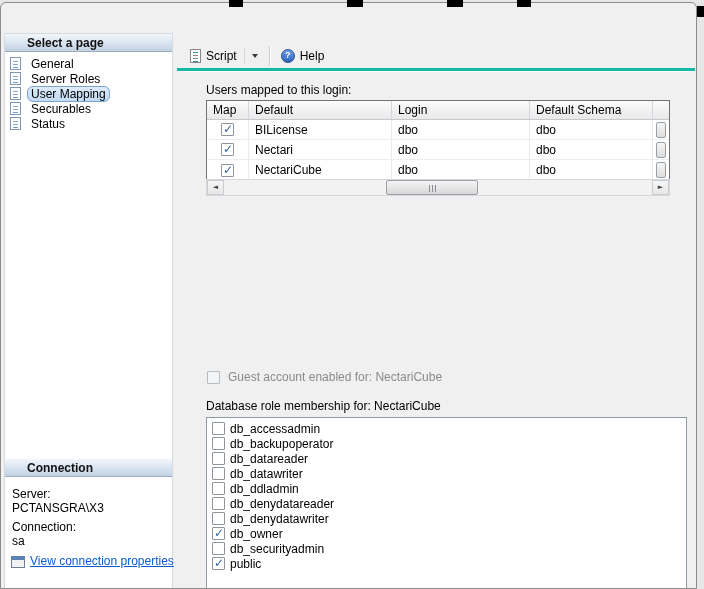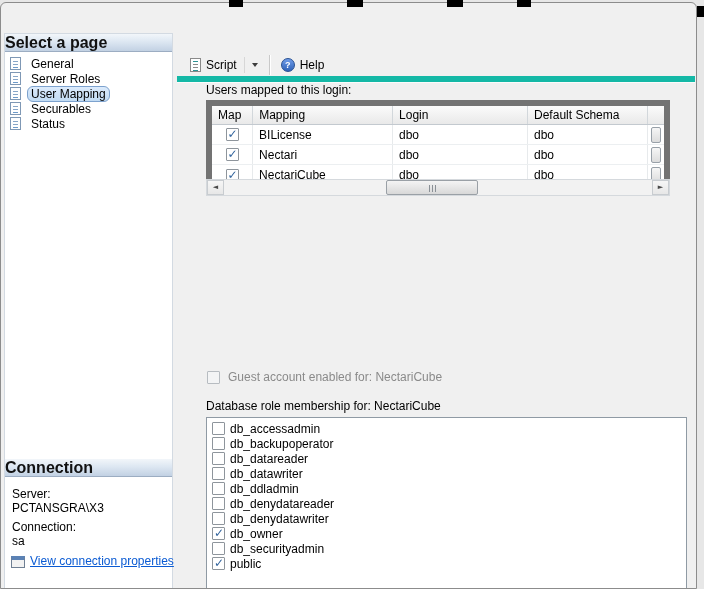--- a/index.html
+++ b/index.html
@@ -25,54 +25,54 @@
   .win-btn:first-child { border-radius:3px 0 0 3px; }
   .win-btn:last-child { border-radius:0 3px 3px 0; }
   .g-min { width:8px; height:3px; background:#222; margin-top:6px; }
   .g-max { width:9px; height:8px; border:1px solid #222; border-top-width:3px; }
   .g-close { font-size:13px; font-weight:bold; color:#222; line-height:11px; font-family:"DejaVu Sans",sans-serif; }
 
   
   .left-panel { position:absolute; left:3px; top:30px; width:169px; height:559px; background:#fff;
                 border:1px solid #d3dae2; border-bottom:none; }
   .panel-header { height:18px; background:linear-gradient(#f2f6fa,#dde7f2 45%,#c2d1e3);
-                  border-bottom:1px solid #9cadc2; font-weight:bold; font-size:16px;
-                  display:flex; align-items:center; padding-left:0; color:#111; }
+                  border-bottom:1px solid #9cadc2; font-weight:bold; font-size:12px;
+                  display:flex; align-items:center; padding-left:22px; color:#111; }
   .page-list { padding-top:4px; }
   .page-item { height:15px; display:flex; align-items:center; padding-left:5px; gap:6px; cursor:default; }
   .page-icon { width:11px; height:13px; background:#fff; border:1px solid #7f98b5; position:relative; flex:0 0 auto; }
   .page-icon::after { content:""; position:absolute; left:2px; top:3px; width:5px; height:1px; background:#88a6c8;
                       box-shadow:0 3px 0 #88a6c8, 0 6px 0 #6d9ac9; }
   .pl-label { padding:0 3px; border:1px solid transparent; white-space:nowrap; }
   .page-item.selected .pl-label { background:linear-gradient(#dcebfc,#c1dbf3); border:1px solid #7da2ce; border-radius:6px; }
 
   .conn-header { position:absolute; top:425px; left:0; right:0; }
   .conn-label, .conn-value { position:absolute; left:7px; white-space:nowrap; }
   .conn-link-row { position:absolute; left:6px; top:520px; display:flex; align-items:flex-end; gap:5px; cursor:pointer; }
   .props-icon { width:14px; height:12px; background:#f2f2f2; border:1px solid #6f7f93; border-top:4px solid #5b82b5; flex:0 0 auto; }
   .conn-link { color:#0b5bd3; text-decoration:underline; white-space:nowrap; }
 
   
-  .toolbar { position:absolute; left:176px; top:51px; width:518px; height:28px;
-             border-bottom:6px solid #14b8a6; box-shadow:0 1px 0 #fbfbfb; display:flex; align-items:center; padding-left:7px; }
+  .toolbar { position:absolute; left:176px; top:40px; width:518px; height:28px;
+             border-bottom:3px solid #14b8a6; box-shadow:0 1px 0 #fbfbfb; display:flex; align-items:center; padding-left:7px; }
   .tb-btn { height:22px; display:inline-flex; align-items:center; gap:5px; padding:0 6px; cursor:default; }
   .script-icon { width:11px; height:14px; background:#fff; border:1px solid #8a8a8a; position:relative; }
   .script-icon::after { content:""; position:absolute; left:2px; top:2px; width:5px; height:1px; background:#2e9394;
                         box-shadow:0 3px 0 #8a8a8a, 0 6px 0 #8a8a8a, 0 9px 0 #2e9394; }
   .tb-dd-sep { width:1px; height:16px; background:#d7d7d7; margin:0 2px; }
   .dd-arrow { width:0; height:0; border-left:3px solid transparent; border-right:3px solid transparent; border-top:4px solid #3c3c3c; }
   .tb-sep { width:1px; height:20px; background:#c9c9c9; box-shadow:1px 0 0 #ffffff; margin:0 5px; }
   .help-icon { width:14px; height:14px; border-radius:50%; background:linear-gradient(#6f9ce8,#2f62b8);
                border:1px solid #274f92; display:flex; align-items:center; justify-content:center; }
   .help-q { color:#fff; font-size:9px; font-weight:bold; line-height:9px; }
 
   .users-label { position:absolute; left:205px; top:80px; }
 
   
-  .grid { position:absolute; left:205px; top:97px; width:464px; border:6px solid #737373; background:#ef4444; }
+  .grid { position:absolute; left:205px; top:97px; width:464px; border:1px solid #737373; background:#ef4444; }
   .grid-header { display:flex; height:19px; background:linear-gradient(#fbfbfb,#e9e9e9); border-bottom:1px solid #c3c9cf; }
   .gh-cell { border-right:1px solid #d2d7db; display:flex; align-items:center; padding-left:6px; overflow:hidden; white-space:nowrap; }
   .grid-row { display:flex; height:20px; border-bottom:1px solid #eceff1; background:#fff; }
   .grid-row:last-child { border-bottom:none; }
   .gr-cell { border-right:1px solid #e7eaec; display:flex; align-items:center; padding-left:6px; overflow:hidden; white-space:nowrap; }
   .c-map { width:42px; } .c-db { width:143px; } .c-user { width:138px; } .c-schema { width:123px; }
   .c-stub { width:16px; border-right:none; padding:0; display:flex; align-items:center; }
   .map-cell { justify-content:center; padding-left:0; }
   .browse-stub { width:10px; height:16px; margin-left:3px; border:1px solid #98a0a8; border-radius:2px;
                  background:linear-gradient(#f6f6f6,#dcdcdc); }
@@ -167,21 +167,21 @@
           </span>
         <span>Help</span>
       </div>
     </div>
 
     <div class="users-label">Users mapped to this login:</div>
 
     <div class="grid">
       <div class="grid-header">
         <div class="gh-cell c-map">Map</div>
-        <div class="gh-cell c-db">Mapping</div>
+        <div class="gh-cell c-db">Default</div>
         <div class="gh-cell c-user">Login</div>
         <div class="gh-cell c-schema">Default Schema</div>
         <div class="gh-cell c-stub"></div>
       </div>
 
       <div class="grid-row">
         <div class="gr-cell c-map map-cell">
           <span class="checkbox checked"></span>
         </div>
         <div class="gr-cell c-db">BILicense</div>

